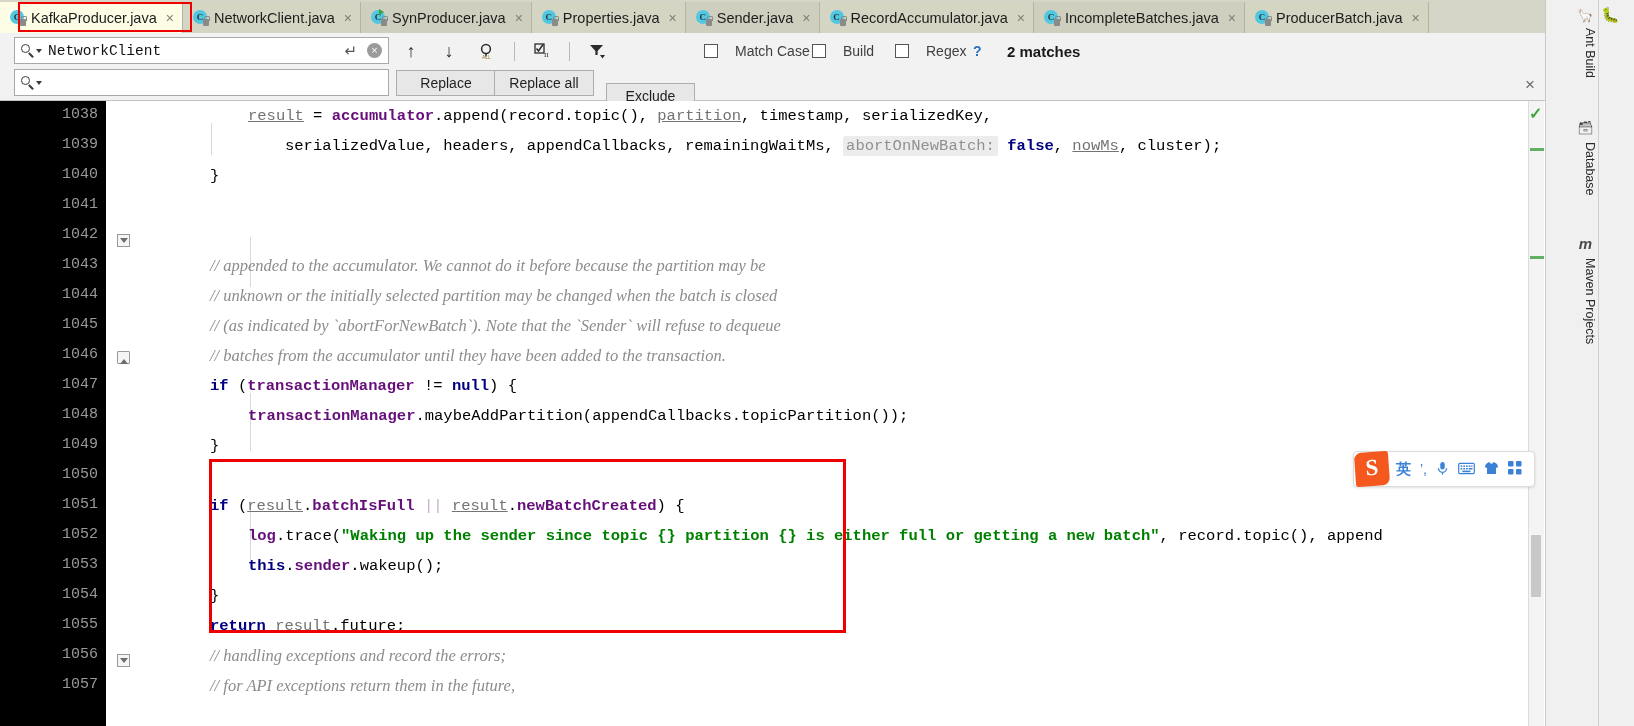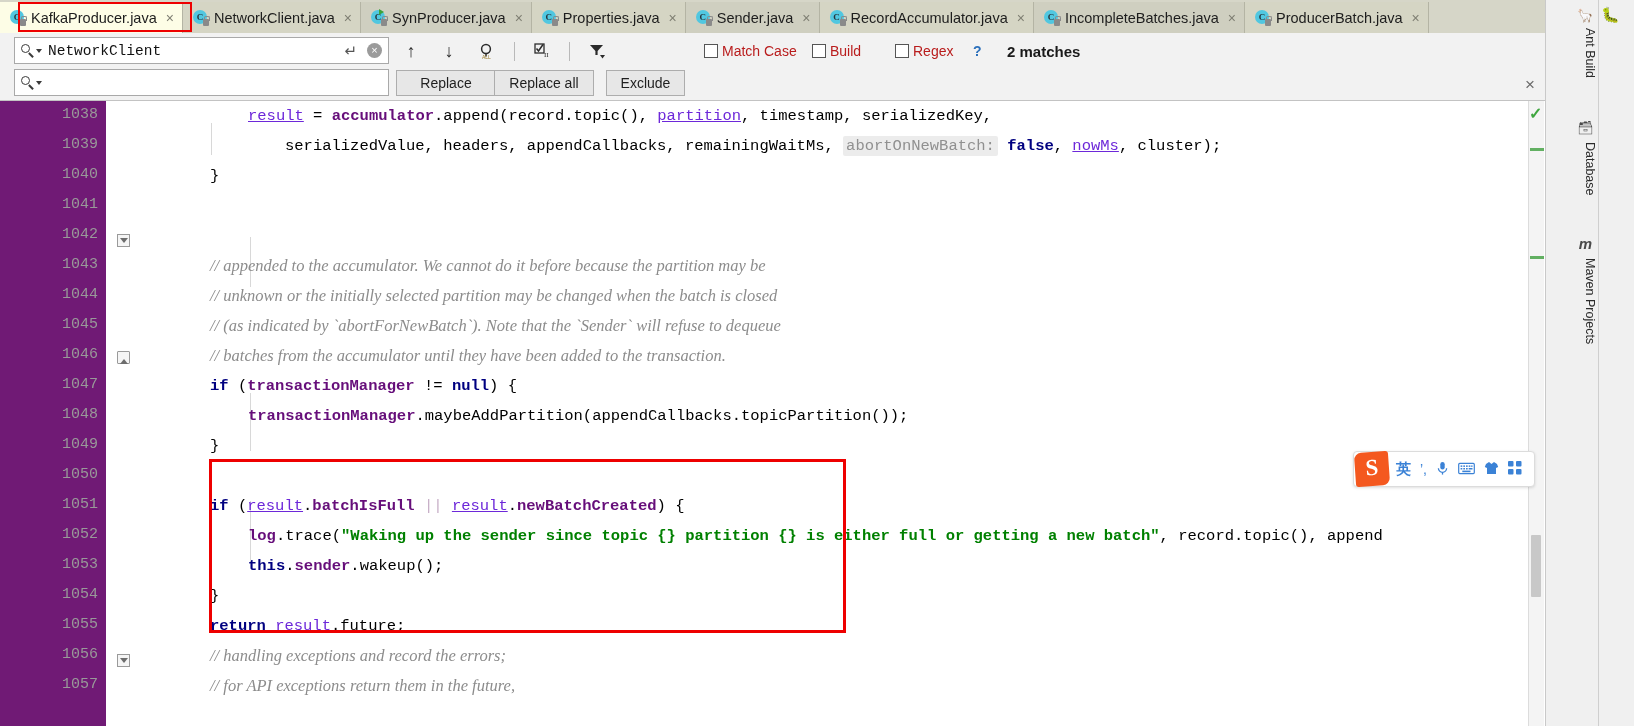--- a/index.html
+++ b/index.html
@@ -131,25 +131,25 @@
 
   .btn {
     position: absolute; height: 26px;
     background: #e7e7e7; border: 1px solid #adadad;
     font-size: 14px; color: #1f1f1f;
     display: flex; align-items: center; justify-content: center;
     padding: 0 12px;
   }
   #btn-replace { left: 396px; top: 1px; width: 100px; }
   #btn-replaceall { left: 494px; top: 1px; width: 100px; }
-  #btn-exclude { left: 606px; top: 1px; width: 79px; }
+  #btn-exclude { left: 606px; top: 14px; width: 89px; }
 
   .cbwrap {
-    position: absolute; display: flex; align-items: center; gap: 4px;
-    font-size: 14px; color: #b91c1c;
+    position: absolute; display: flex; align-items: center; gap: 17px;
+    font-size: 14px; color: #404040;
   }
   .cbox {
     width: 14px; height: 14px; background: #fff;
     border: 1.4px solid #555;
   }
   #cb-matchcase { left: 704px; top: 6px; }
   #cb-words     { left: 812px; top: 6px; }
   #cb-regex     { left: 895px; top: 6px; }
   #help-q { position: absolute; left: 973px; top: 6px; color: #2a6fbb;
             font-size: 14px; font-weight: bold; }
@@ -163,21 +163,21 @@
     font-size: 17px; color: #6b6b6b;
   }
 
   
   #editor {
     position: absolute; left: 0; top: 101px; width: 1530px; height: 625px;
     background: #ffffff; overflow: hidden;
   }
   #gutter {
     position: absolute; left: 0; top: 0; width: 106px; height: 100%;
-    background: #701a75;
+    background: #000000;
   }
   .linenum {
     position: absolute; right: 8px; width: 96px; text-align: right;
     font-family: "Liberation Mono", monospace;
     font-size: 15px; color: #999999;
   }
   .fold {
     position: absolute; left: 117px; width: 13px; height: 13px;
     border: 1px solid #9a9a9a; background: #f5f5f5;
   }
@@ -210,21 +210,21 @@
     position: absolute; left: 0; height: 30px; line-height: 30px;
     white-space: pre;
   }
   .ind-guide {
     position: absolute; width: 1px; background: #d8d8d8;
   }
 
   
   .kw    { color: #000080; font-weight: bold; }
   .fld   { color: #660e7a; font-weight: bold; }
-  .loc   { color: #6d28d9; text-decoration: underline; text-align: right; }
+  .loc   { color: #737373; text-decoration: underline; text-align: right; }
   .plain { color: #000000; }
   .cmt   { color: #8c8c8c; font-style: italic; font-family:"Liberation Serif", serif; font-size: 16.5px;}
   .str   { color: #008000; font-weight: bold; }
   .hintbg{ background: #ececec; color: #909090; padding: 1px 3px; border-radius:2px;}
   .ormark{ color: #c8b0c8; }
 
   
   #code-highlight {
     position: absolute; left: 209px; top: 459px; width: 637px; height: 174px;
     border: 3px solid #ee0000; pointer-events: none;

